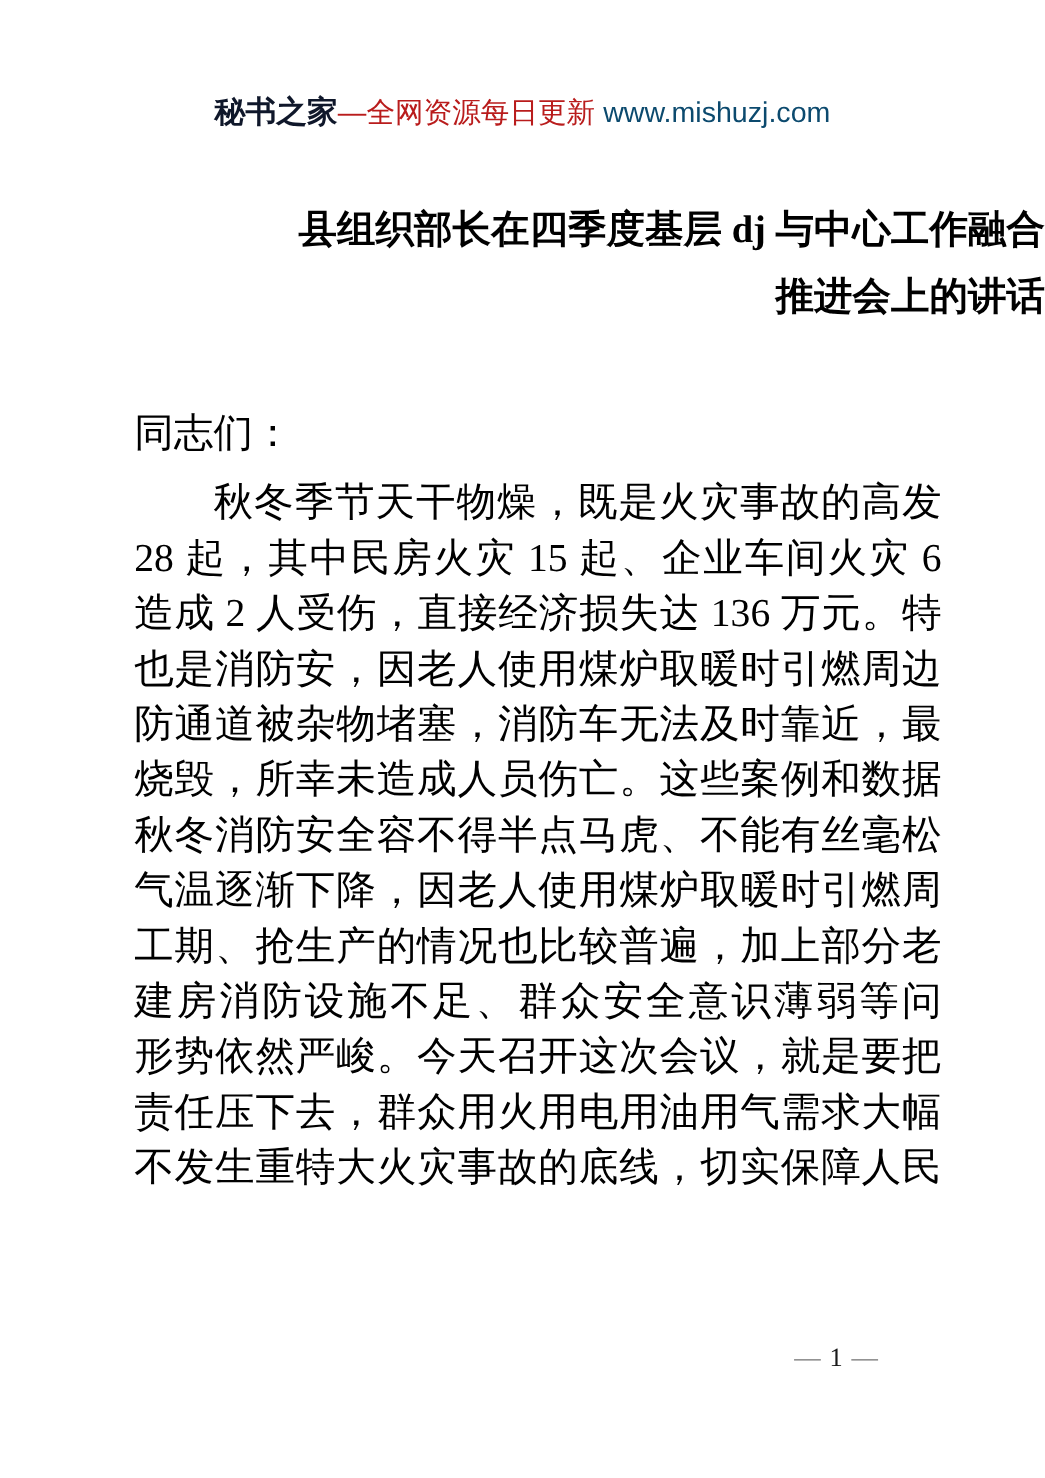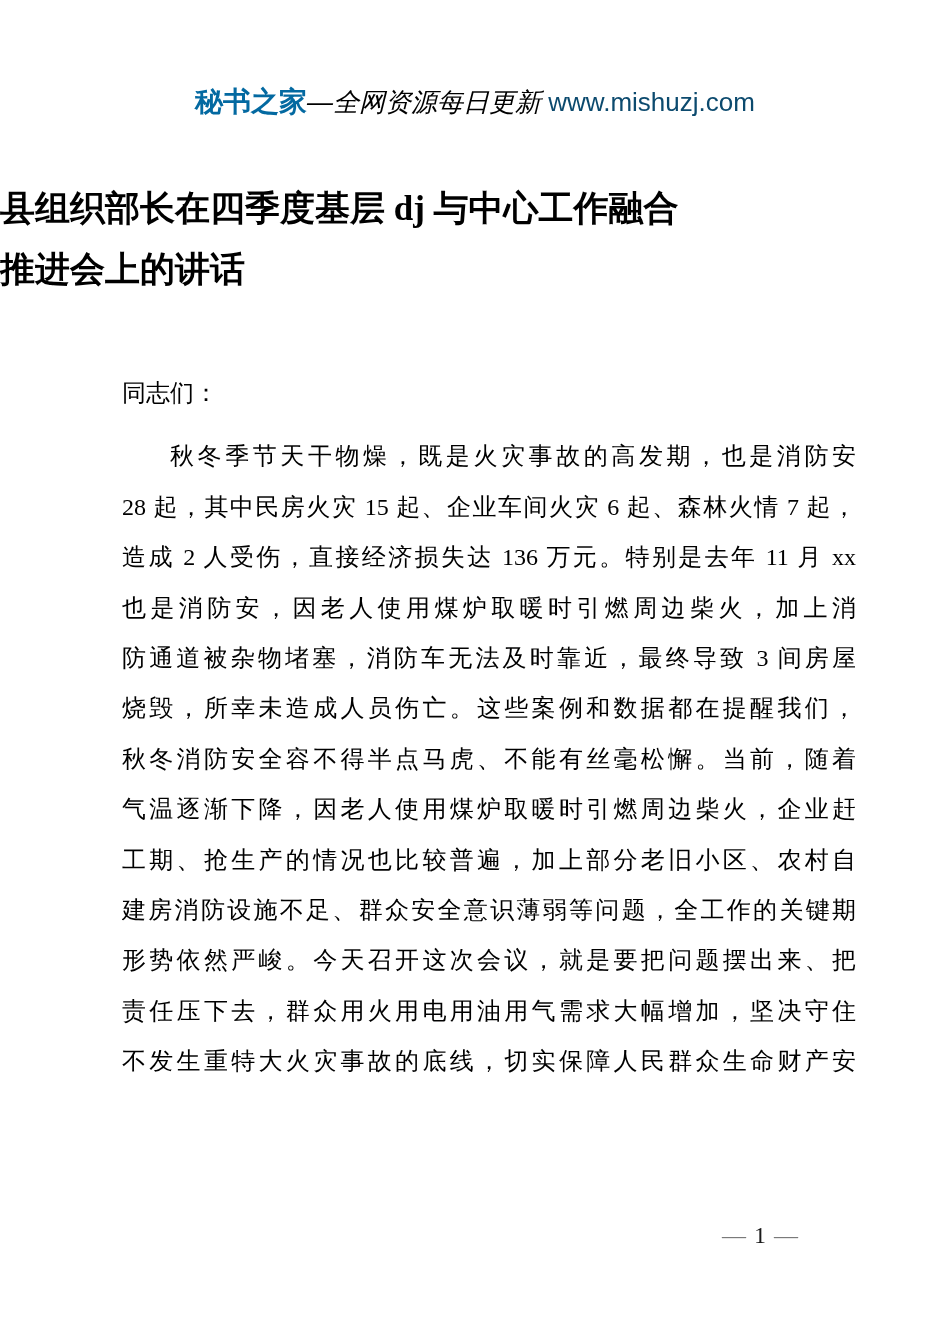--- a/index.html
+++ b/index.html
@@ -21,50 +21,49 @@
     top: 84px;
     left: 0;
     width: 100%;
     text-align: center;
     font-family: "Liberation Sans", sans-serif;
     font-size: 26px;
     line-height: 36px;
     white-space: nowrap;
   }
   .site-header .brand {
-    color: #0369a1;
+    color: #0f172a;
     font-weight: bold;
     font-size: 28px;
   }
   .site-header .tagline {
-    color: #000000;
-    font-style: italic;
+    color: #b91c1c;
   }
   .site-header .url {
     color: #0c4a6e;
     text-decoration: none;
   }
   .doc-title {
     position: absolute;
     top: 178px;
     left: 0;
     width: 100%;
     margin: 0;
-    text-align: left;
+    text-align: right;
     font-size: 35px;
     font-weight: bold;
     line-height: 61px;
     font-family: "Liberation Serif", serif;
   }
   .doc-body {
     position: absolute;
     top: 368px;
     left: 122px;
     width: 734px;
-    font-size: 24px;
+    font-size: 36px;
     font-family: Liberation Serif, serif;
   }
   .salutation {
     margin: 0;
     line-height: 50.4px;
     text-align: left;
   }
   .paragraph {
     margin-top: 13px;
   }

